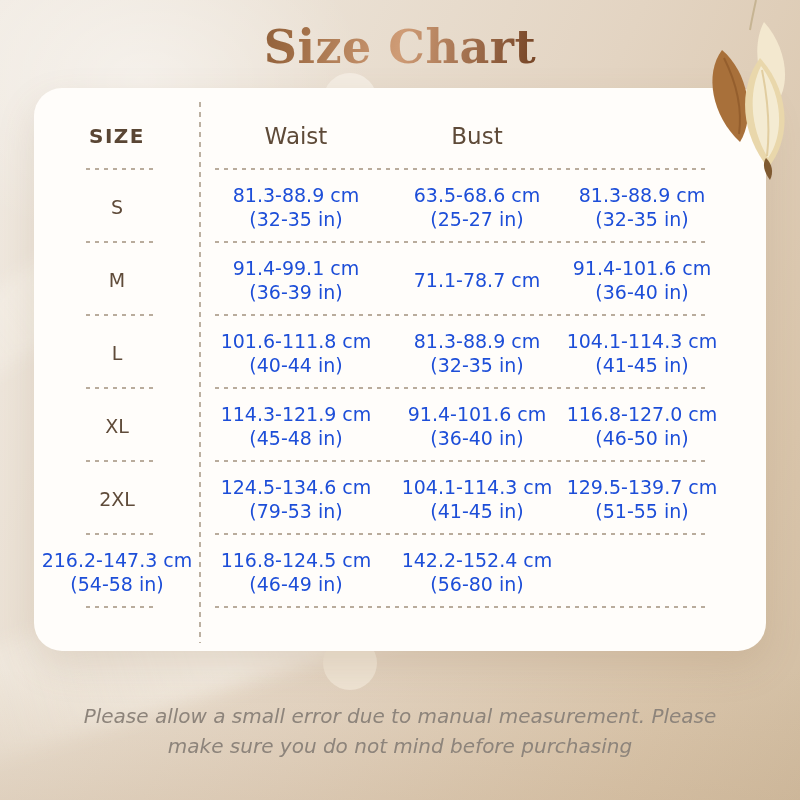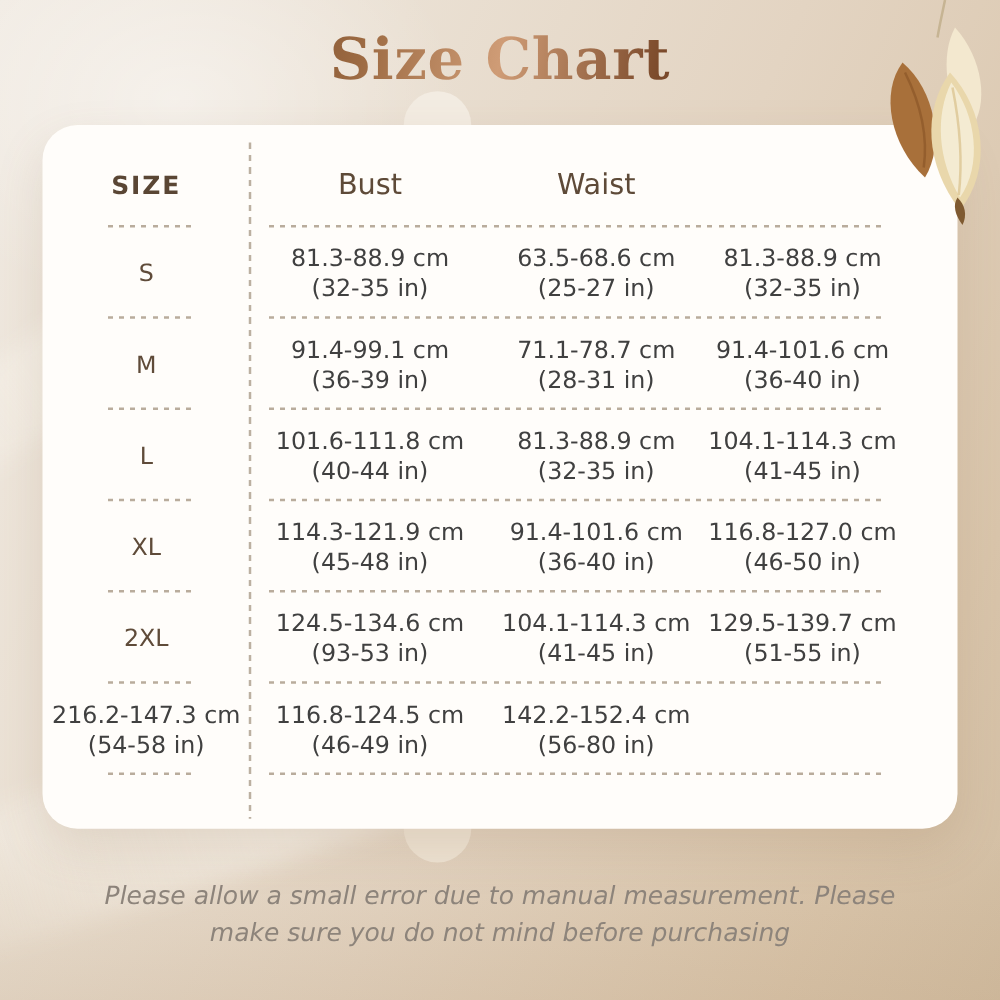--- a/index.html
+++ b/index.html
@@ -28,41 +28,41 @@
     -webkit-background-clip:text; background-clip:text; -webkit-text-fill-color:transparent; color:transparent;
   }
 
   
   .notch { position:absolute; width:54px; height:54px; border-radius:50%; z-index:1; }
   .notch-top { left:323px; top:73px; background:#f3ece2; }
   .notch-bottom { left:323px; top:636px; background:#eee3d3; }
 
   
   .card {
-    position:absolute; left:34px; top:100px; width:732px; height:563px;
+    position:absolute; left:34px; top:88px; width:732px; height:563px;
     background:#fffdfa; border-radius:28px; z-index:2;
     box-shadow:0 16px 38px rgba(136,104,70,0.15);
   }
   .vline { position:absolute; left:165px; top:14px; bottom:8px; width:2px;
     background:repeating-linear-gradient(180deg,#bcb0a1 0 5px, transparent 5px 10px); }
 
   .table { position:absolute; left:0; top:0; width:100%; }
   .trow { display:grid; grid-template-columns:166px 192px 170px 160px; align-items:center; position:relative; }
   .trow::before { content:""; position:absolute; left:52px; bottom:0; width:70px; height:2px;
     background:repeating-linear-gradient(90deg,#b9ac9c 0 4px, transparent 4px 9px); }
   .trow::after { content:""; position:absolute; left:181px; right:59px; bottom:0; height:2px;
     background:repeating-linear-gradient(90deg,#b9ac9c 0 4px, transparent 4px 9px); }
 
   .header-row { height:82px; }
   .hcell { text-align:center; padding-top:14px; font-size:23px; font-weight:500; color:#5e4a38; }
   .size-header { font-size:20px; font-weight:700; letter-spacing:1.5px; color:#5a4634; }
 
   .data-row { height:73px; }
   .size-cell { text-align:center; font-size:19px; font-weight:500; color:#5f4b39; }
-  .mcell { text-align:center; font-size:19px; font-weight:500; color:#404040; line-height:24px; }
+  .mcell { text-align:center; font-size:19px; font-weight:500; color:#1d4ed8; line-height:24px; }
   .mcell span { display:block; }
 
   
   .note { position:absolute; top:701px; left:0; width:100%; text-align:center;
     font-size:20px; line-height:30px; color:#8d847b;font-style:italic; }
 
   
   .leaves { position:absolute; top:0; right:0; width:140px; height:190px; z-index:3; }
 </style>
 </head>
@@ -77,22 +77,22 @@
 
 <div class="notch notch-top"></div>
 <div class="notch notch-bottom"></div>
 
 <div class="card">
   <div class="vline"></div>
   <div class="table">
 
     <div class="trow header-row">
       <div class="hcell size-header">SIZE</div>
+      <div class="hcell">Waist</div>
       <div class="hcell">Bust</div>
-      <div class="hcell">Waist</div>
     </div>
 
     <div class="trow data-row">
       <div class="size-cell">S</div>
       <div class="mcell">
         <span>81.3-88.9 cm</span>
         <span>(32-35 in)</span>
       </div>
       <div class="mcell">
         <span>63.5-68.6 cm</span>
@@ -105,21 +105,20 @@
     </div>
 
     <div class="trow data-row">
       <div class="size-cell">M</div>
       <div class="mcell">
         <span>91.4-99.1 cm</span>
         <span>(36-39 in)</span>
       </div>
       <div class="mcell">
         <span>71.1-78.7 cm</span>
-        <span>(28-31 in)</span>
       </div>
       <div class="mcell">
         <span>91.4-101.6 cm</span>
         <span>(36-40 in)</span>
       </div>
     </div>
 
     <div class="trow data-row">
       <div class="size-cell">L</div>
       <div class="mcell">
@@ -149,21 +148,21 @@
       <div class="mcell">
         <span>116.8-127.0 cm</span>
         <span>(46-50 in)</span>
       </div>
     </div>
 
     <div class="trow data-row">
       <div class="size-cell">2XL</div>
       <div class="mcell">
         <span>124.5-134.6 cm</span>
-        <span>(93-53 in)</span>
+        <span>(79-53 in)</span>
       </div>
       <div class="mcell">
         <span>104.1-114.3 cm</span>
         <span>(41-45 in)</span>
       </div>
       <div class="mcell">
         <span>129.5-139.7 cm</span>
         <span>(51-55 in)</span>
       </div>
     </div>

